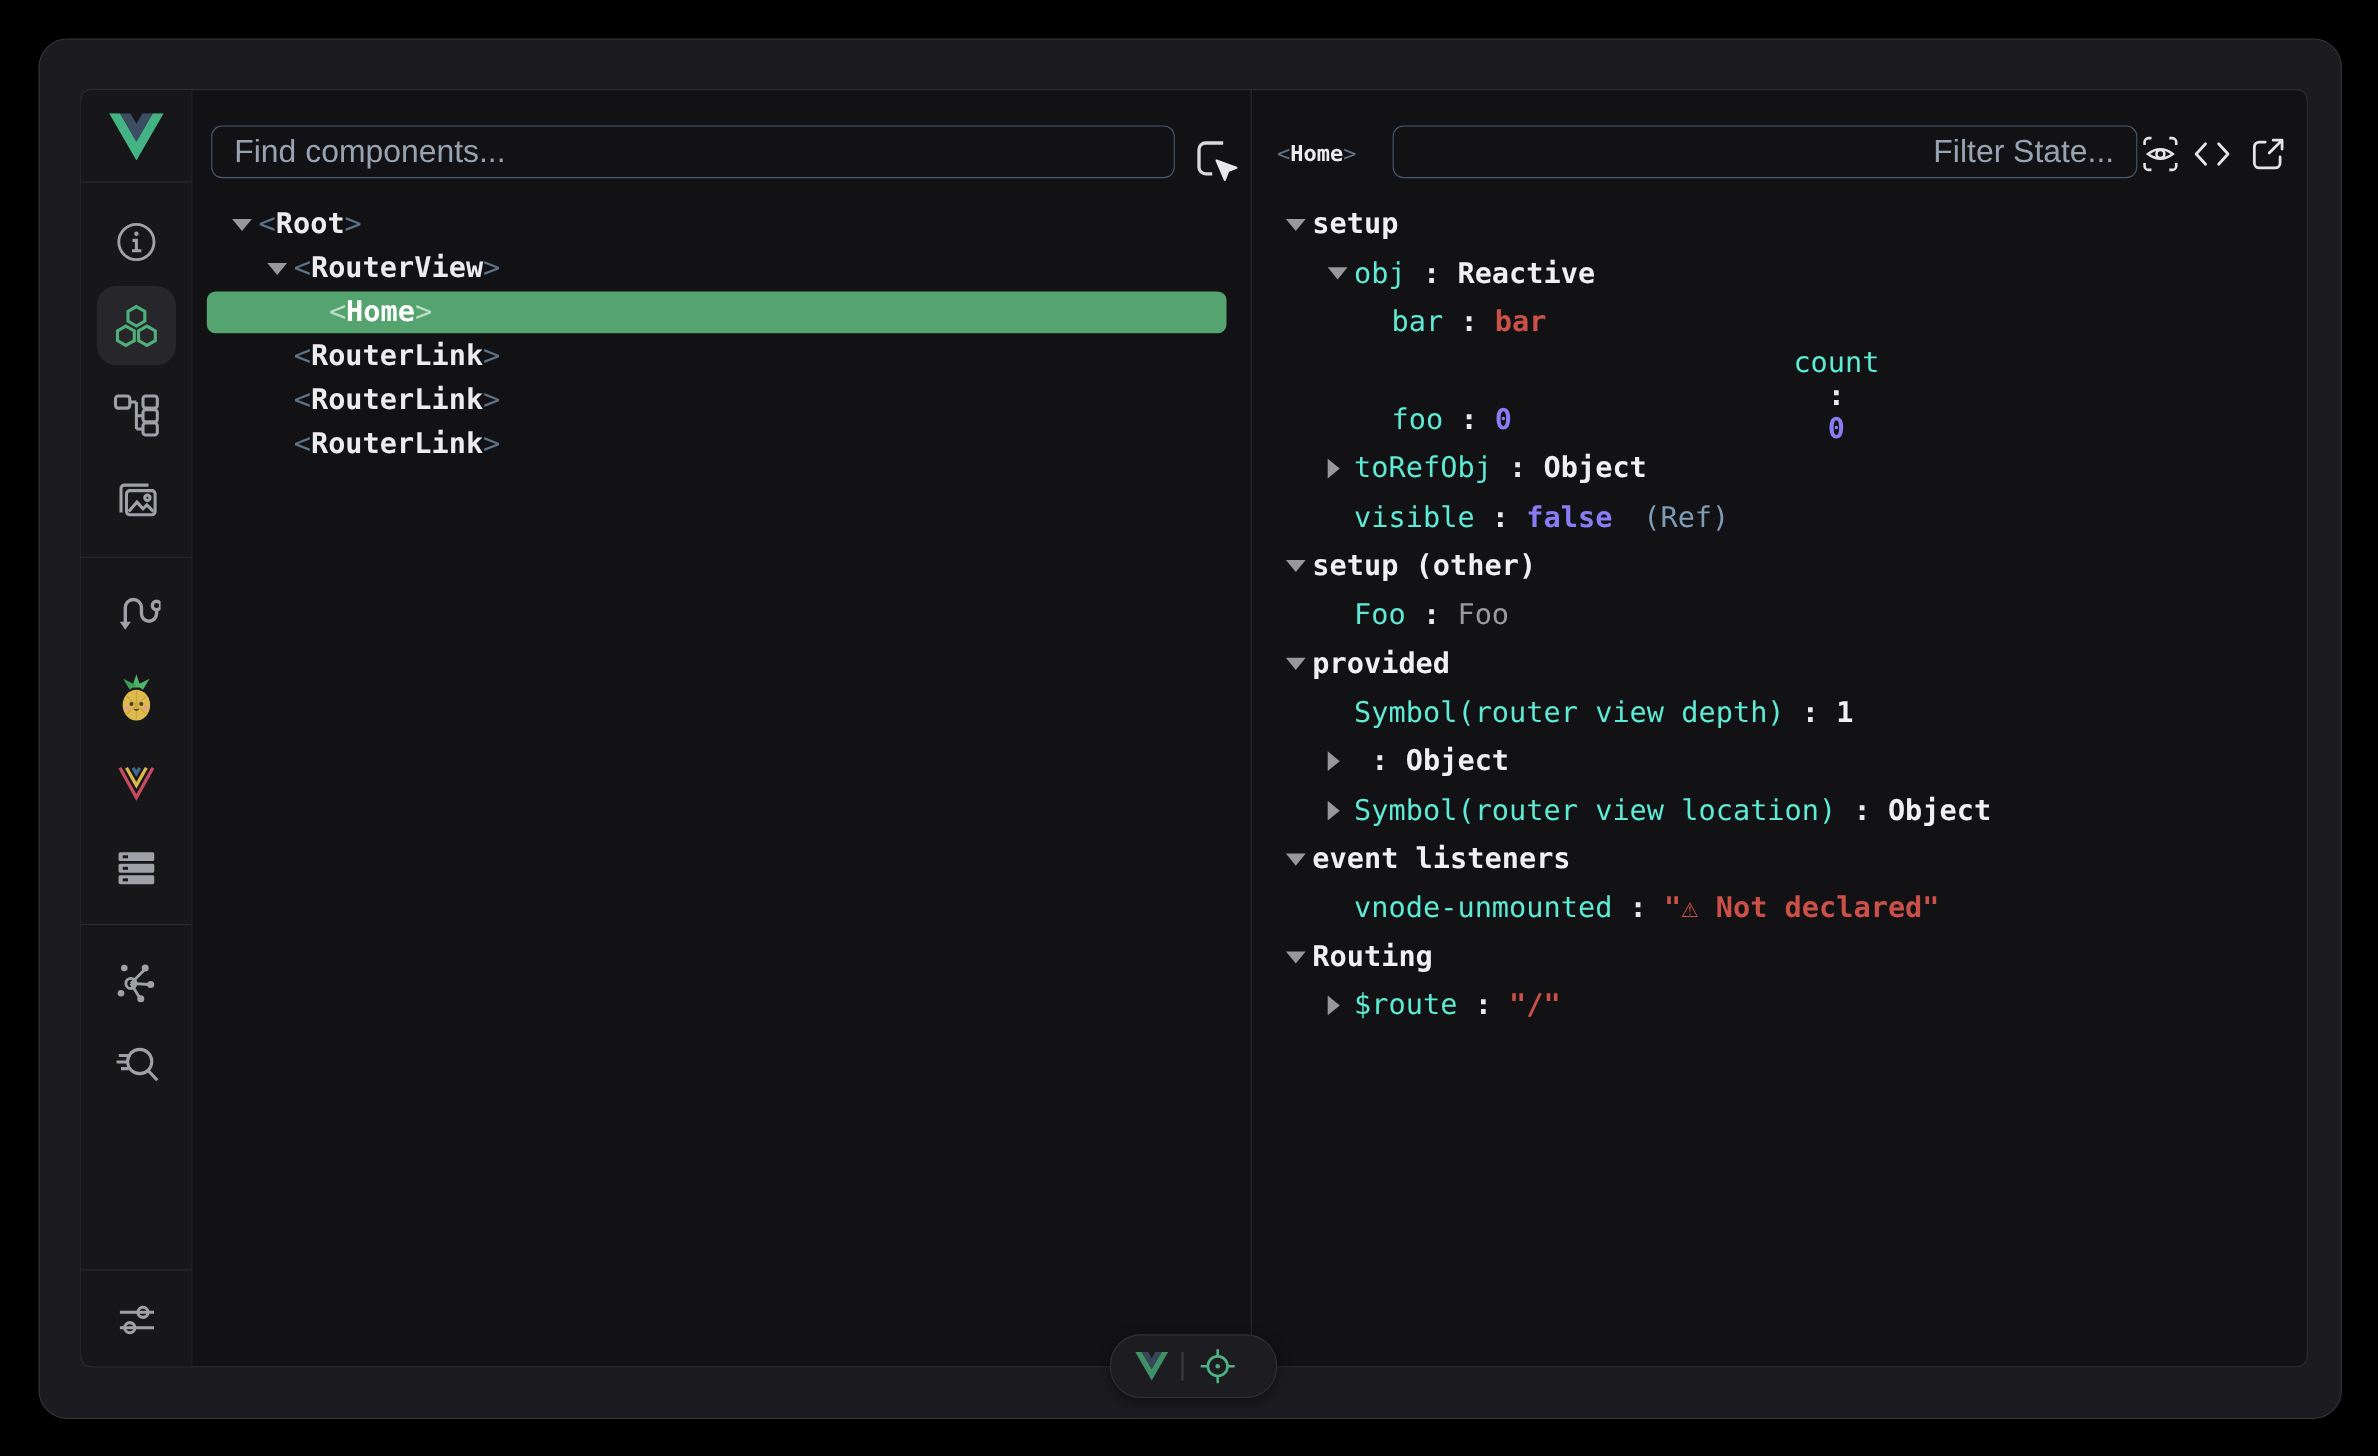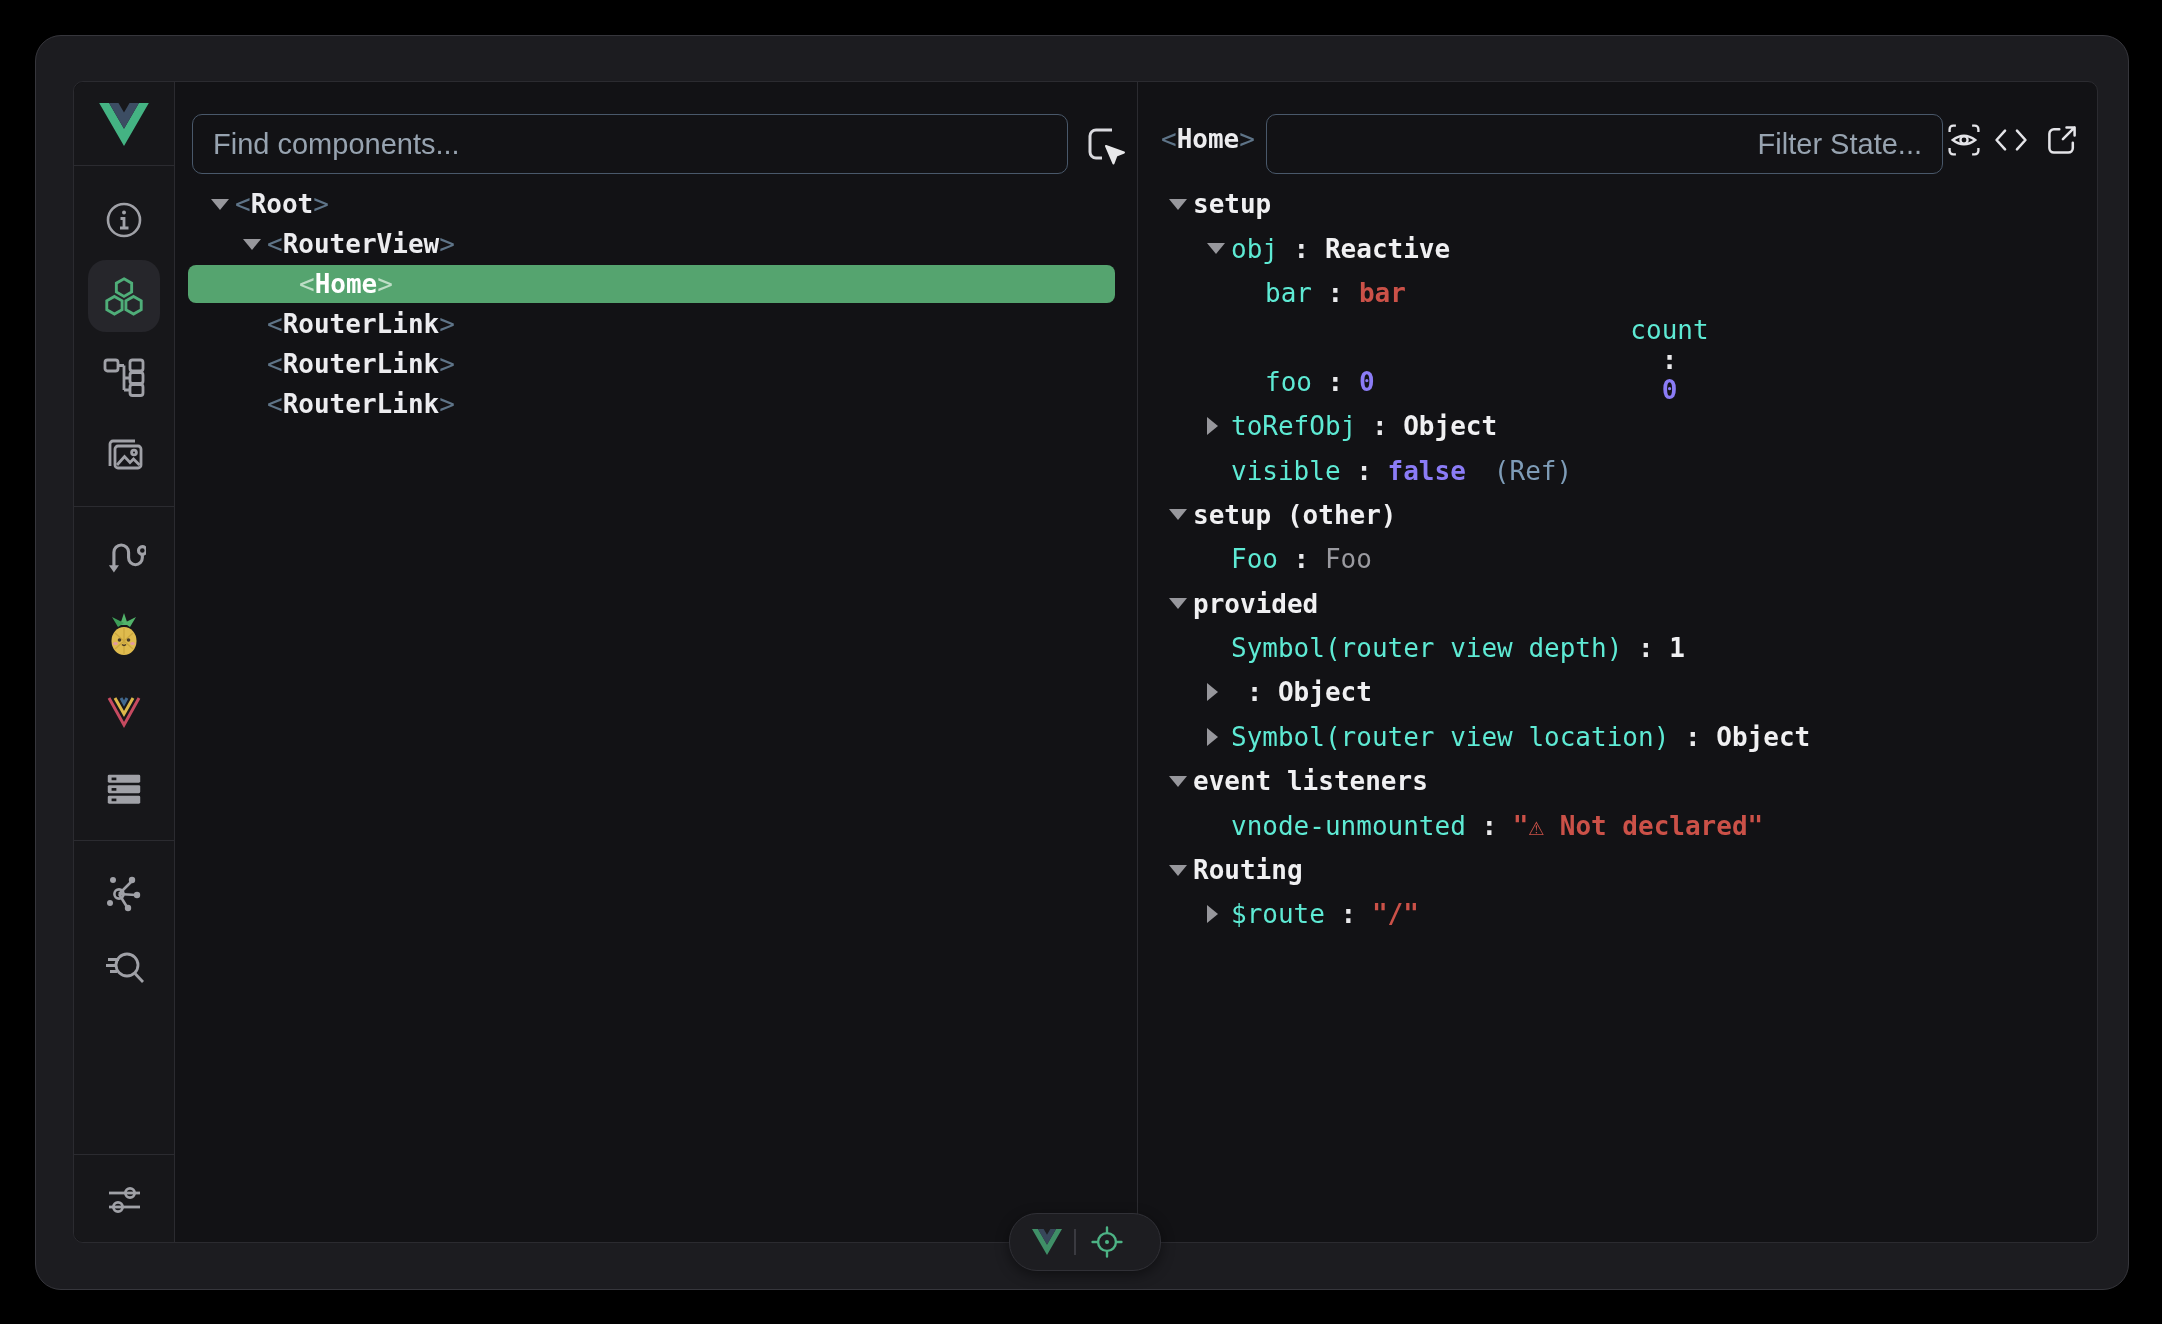--- a/index.html
+++ b/index.html
@@ -13,21 +13,21 @@
   .sidebar{position:absolute;left:0;top:0;width:100px;height:1160px;background:#17171a;
            border-right:1px solid #2b2b30;border-radius:10px 0 0 10px;}
   .side-ic{position:absolute;left:50%;transform:translate(-50%,-50%);width:44px;height:44px;
            display:flex;align-items:center;justify-content:center;cursor:pointer;}
   .side-div{position:absolute;left:0;width:100%;height:1px;background:#2b2b30;}
   .active-bg{position:absolute;left:50%;transform:translate(-50%,-50%);width:72px;height:72px;
              background:#26262b;border-radius:18px;}
   
   .tree-panel{position:absolute;left:100px;top:0;width:963px;height:1160px;}
   .state-panel{position:absolute;left:1063px;top:0;width:960px;height:1160px;border-left:1px solid #2b2b30;}
-  .search-box{position:absolute;height:60px;border:1.5px solid #49586a;border-radius:10px;
+  .search-box{position:absolute;height:48px;border:1.5px solid #49586a;border-radius:10px;
               background:transparent;color:#dfe4ea;font-family:"Liberation Sans",sans-serif;
               font-size:29px;padding:0 20px;box-sizing:border-box;outline:none;}
   .search-box::placeholder{color:#97a3b0;opacity:1;}
   .hdr-icon{position:absolute;cursor:pointer;}
   
   .tree-rows{position:absolute;left:0;top:102px;width:100%;}
   .tree-row{position:relative;height:40px;display:flex;align-items:center;font-size:26px;cursor:pointer;}
   .tree-row .inner{position:relative;z-index:1;display:flex;align-items:center;}
   .tree-row.selected::before{content:"";position:absolute;left:14px;right:22px;top:1px;bottom:1px;
                              background:#55a46f;border-radius:8px;}
@@ -250,21 +250,21 @@
                 <span class="exp"></span>
                 <span class="br">&lt;</span>
                 <span class="tag">RouterLink</span>
                 <span class="br">&gt;</span>
               </div>
             </div>
           </div>
       </div>
 
       <div class="state-panel">
-        <div style="position:absolute;left:23px;top:57px;transform:translateY(-50%);font-size:26px;">
+        <div style="position:absolute;left:23px;top:57px;transform:translateY(-50%);font-size:20px;">
           <span class="br">&lt;</span><span class="tag">Home</span><span class="br">&gt;</span>
         </div>
         <input class="search-box" style="left: 128px; top: 32px; width: 677px; text-align: right;" placeholder="Filter State...">
 
         <div class="hdr-icon" style="left:808px;top:40px;">
           <svg width="36" height="36" viewBox="0 0 40 40" fill="none" stroke="#e4e4e8" stroke-width="2.6">
             <path d="M4 11 V8 a4 4 0 0 1 4-4 h3 M29 4 h3 a4 4 0 0 1 4 4 v3 M36 29 v3 a4 4 0 0 1 -4 4 h-3 M11 36 H8 a4 4 0 0 1 -4-4 v-3"></path>
             <path d="M7.5 20 Q20 10.5 32.5 20 Q20 29.5 7.5 20 Z"></path>
             <circle cx="20" cy="20" r="4"></circle>
           </svg>

